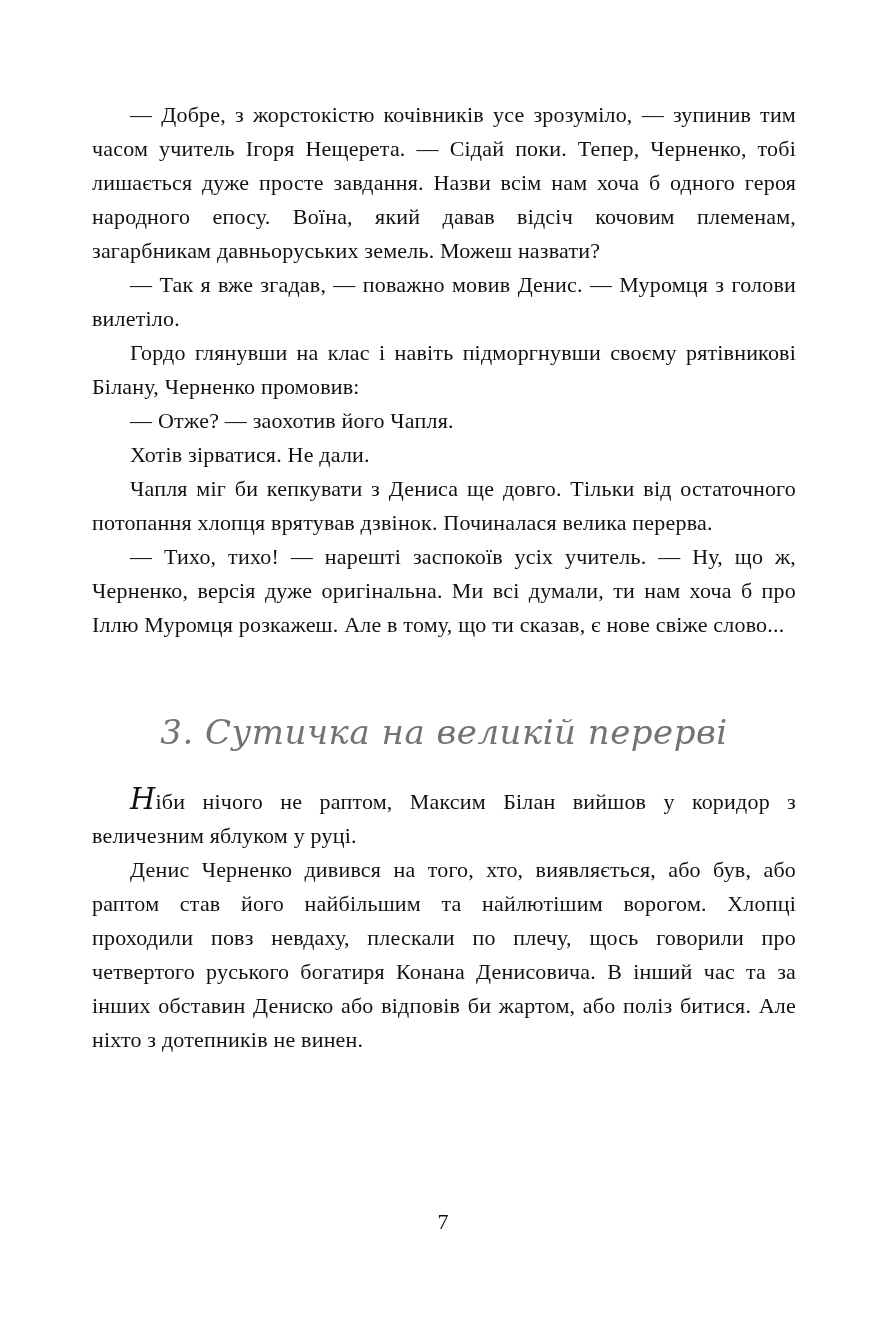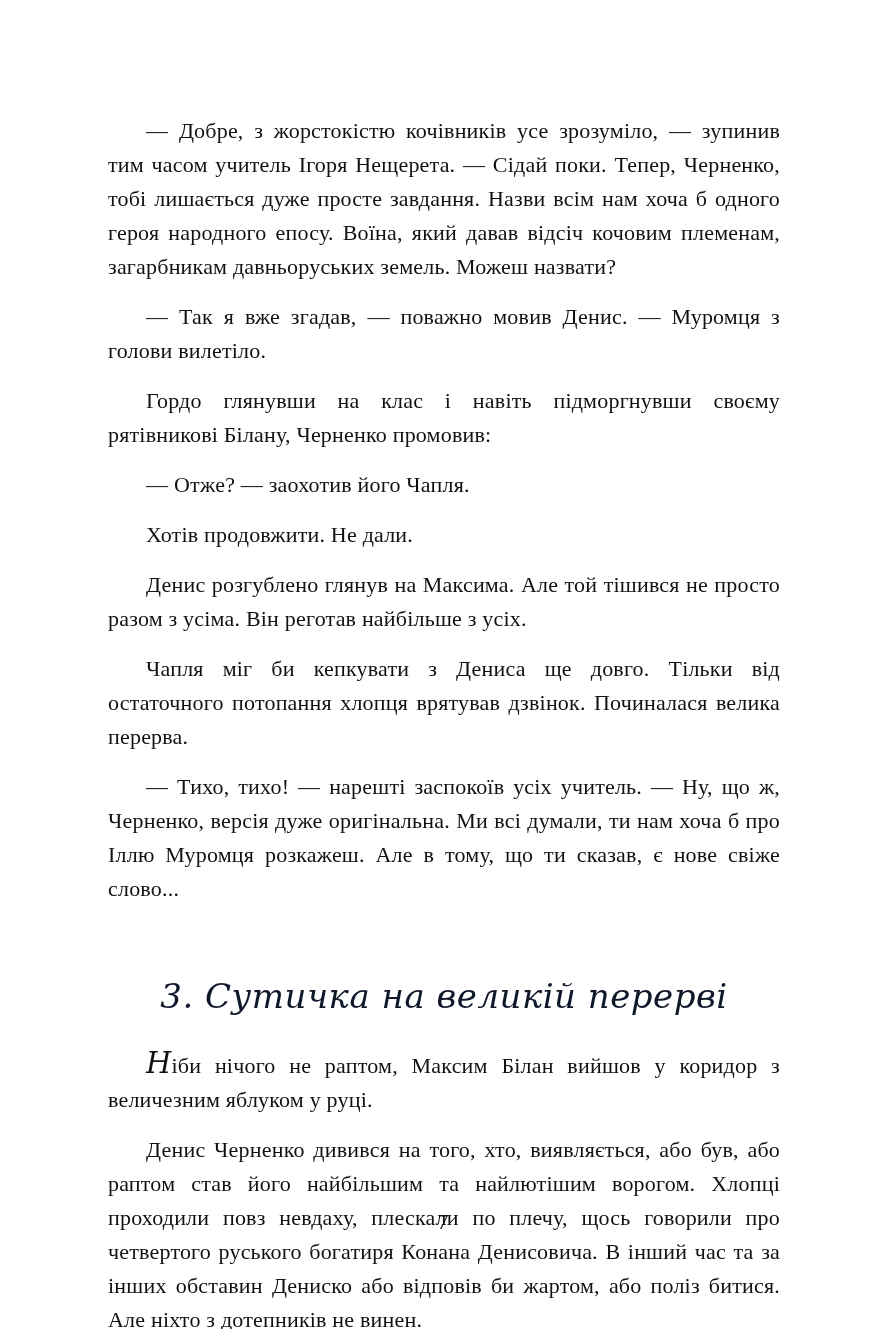--- a/index.html
+++ b/index.html
@@ -20,36 +20,36 @@
     background: #ffffff;
     overflow: hidden;
   }
   .text-block {
     position: absolute;
     left: 92px;
     right: 90px;
     top: 98px;
   }
   .para {
-    margin: 16px;
+    margin: 0;
     font-size: 22px;
     line-height: 34px;
     text-align: justify;
     text-indent: 38px;
     letter-spacing: 0.2px;
   }
   .chapter-heading {
     margin: 70px 0 30px 0;
     text-align: center;
     font-family: "DejaVu Serif", serif;
     font-style: italic;
     font-weight: 500;
     font-size: 34px;
     letter-spacing: 0.5px;
-    color: #0f172a;
+    color: #737373;
   }
   .lead::first-letter {
     font-style: italic;
     font-size: 29px;
     font-family: "DejaVu Serif", serif;
   }
   .page-number {
     position: absolute;
     left: 0;
     right: 0;
@@ -61,22 +61,21 @@
 </style>
 </head>
 <body>
 
 <div class="page">
   <div class="text-block">
     <p class="para">— Добре, з жорстокістю кочівників усе зрозуміло, — зупинив тим часом учитель Ігоря Нещерета. — Сідай поки. Тепер, Черненко, тобі лишається дуже просте завдання. Назви всім нам хоча б одного героя народного епосу. Воїна, який давав відсіч кочовим племенам, загарбникам давньоруських земель. Можеш назвати?</p>
     <p class="para">— Так я вже згадав, — поважно мовив Денис. — Муромця з голови вилетіло.</p>
     <p class="para">Гордо глянувши на клас і навіть підморгнувши своєму рятівникові Білану, Черненко промовив:</p>
     <p class="para">— Отже? — заохотив його Чапля.</p>
-    <p class="para">Хотів продовжити. Не дали.</p>
-    <p class="para">Денис розгублено глянув на Максима. Але той тішився не просто разом з усіма. Він реготав найбільше з усіх.</p>
+    <p class="para">Хотів зірватися. Не дали.</p>
     <p class="para">Чапля міг би кепкувати з Дениса ще довго. Тільки від остаточного потопання хлопця врятував дзвінок. Починалася велика перерва.</p>
     <p class="para">— Тихо, тихо! — нарешті заспокоїв усіх учитель. — Ну, що ж, Черненко, версія дуже оригінальна. Ми всі думали, ти нам хоча б про Іллю Муромця розкажеш. Але в тому, що ти сказав, є нове свіже слово...</p>
 
     <h2 class="chapter-heading">3. Сутичка на великій перерві</h2>
 
     <p class="para lead">Ніби нічого не раптом, Максим Білан вийшов у коридор з величезним яблуком у руці.</p>
     <p class="para">Денис Черненко дивився на того, хто, виявляється, або був, або раптом став його найбільшим та найлютішим ворогом. Хлопці проходили повз невдаху, плескали по плечу, щось говорили про четвертого руського богатиря Конана Денисовича. В інший час та за інших обставин Дениско або відповів би жартом, або поліз битися. Але ніхто з дотепників не винен.</p>
   </div>
 
   <div class="page-number">7</div>

